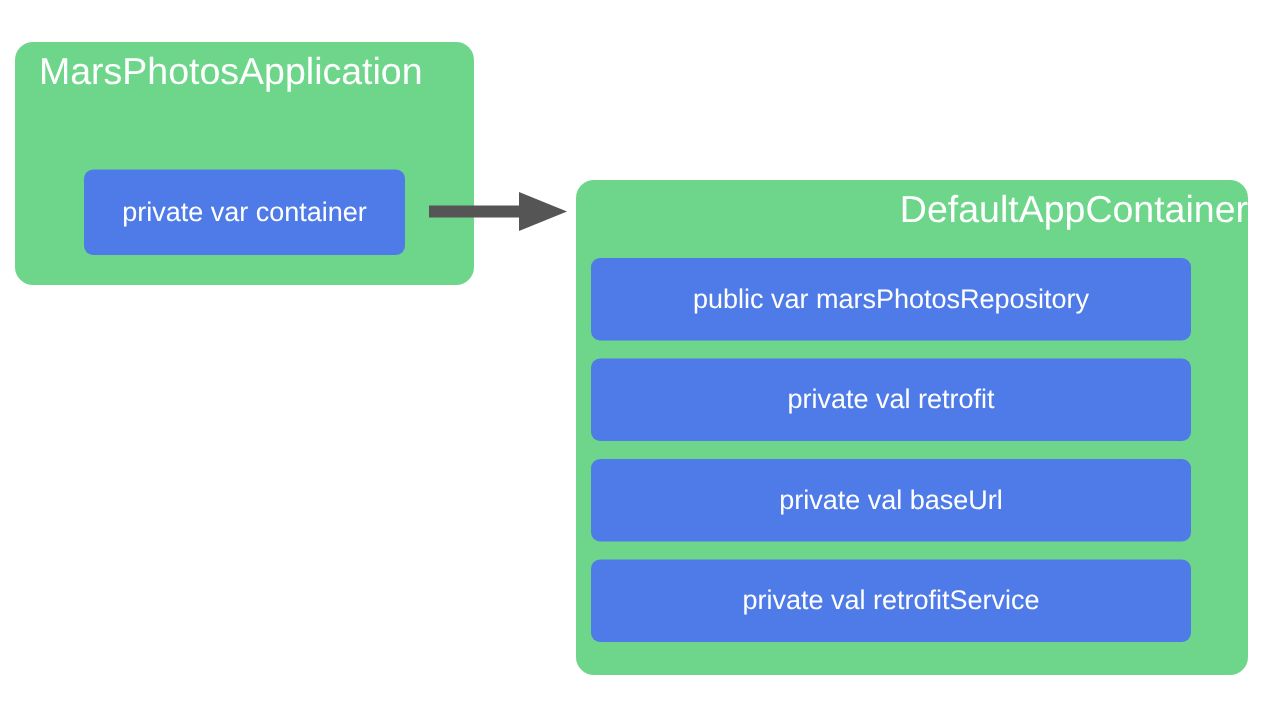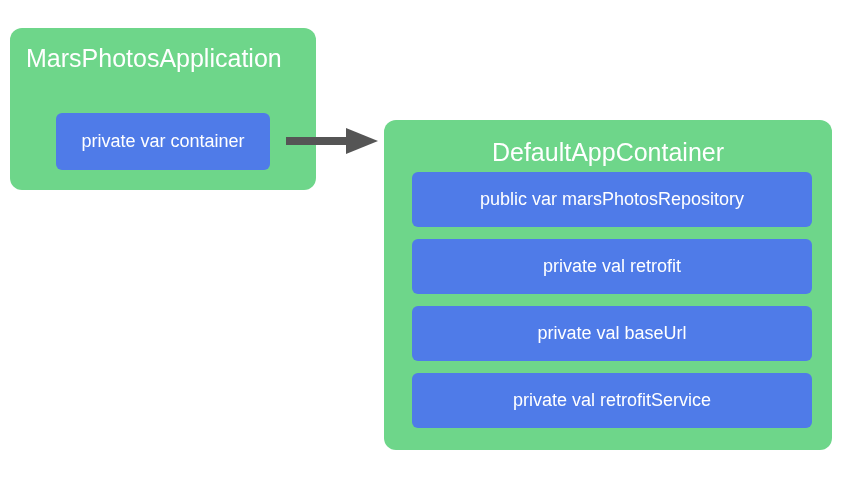--- a/index.html
+++ b/index.html
@@ -45,29 +45,29 @@
   .card-title {
     color: #ffffff;
     font-size: 25px;
     font-weight: 400;
     line-height: 1;
     white-space: nowrap;
   }
   #app-card .card-title {
     position: absolute;
     left: 16px;
-    top: 18px;
+    top: 8px;
     text-align: right;
   }
   #container-card .card-title {
     position: absolute;
     left: 0;
     right: 0;
-    top: 20px;
-    text-align: center;
+    top: 8px;
+    text-align: right;
   }
 
   
   .chip {
     position: absolute;
     background: #4f7be8;
     border-radius: 6px;
     color: #ffffff;
     font-size: 18px;
     font-weight: 400;
@@ -78,21 +78,21 @@
     white-space: nowrap;
   }
   #app-card .chip {
     left: 46px;
     top: 85px;
     width: 214px;
     height: 57px;
   }
   #container-card .chip-list {
     position: absolute;
-    left: 28px;
+    left: 10px;
     top: 52px;
     width: 400px;
   }
   #container-card .chip {
     position: relative;
     left: 0;
     width: 400px;
     height: 55px;
     margin-bottom: 12px;
   }

